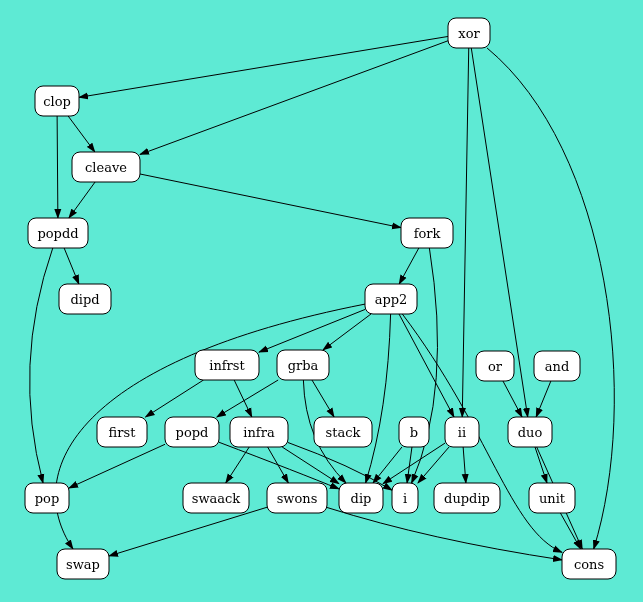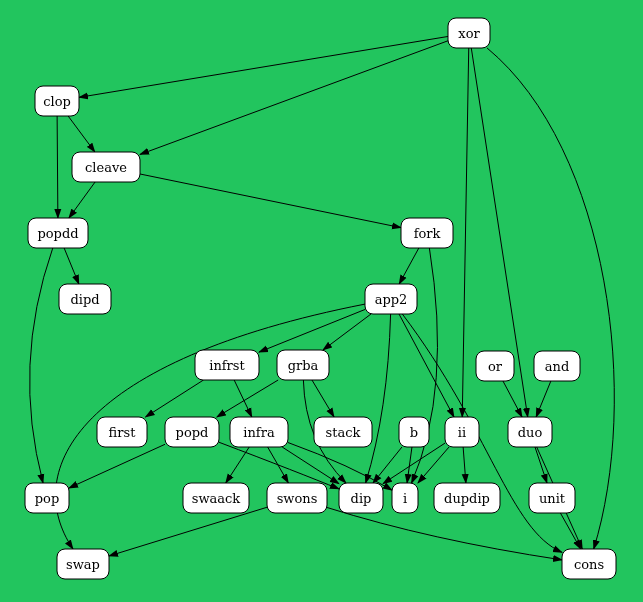--- a/index.html
+++ b/index.html
@@ -5,21 +5,21 @@
   html, body {
     margin: 0;
     padding: 0;
     background: #ffffff;
     font-family: "DejaVu Serif", "Liberation Serif", serif;
   }
   .graph-wrap {
     position: relative;
     width: 643px;
     height: 602px;
-    background: #22c55e;
+    background: #5eead4;
     overflow: hidden;
     text-align: right;
   }
   svg text {
     font-family: "DejaVu Serif", "Liberation Serif", serif;
     fill: #000000;
   }
   svg path.edge {
     fill: none;
     stroke: #000000;

